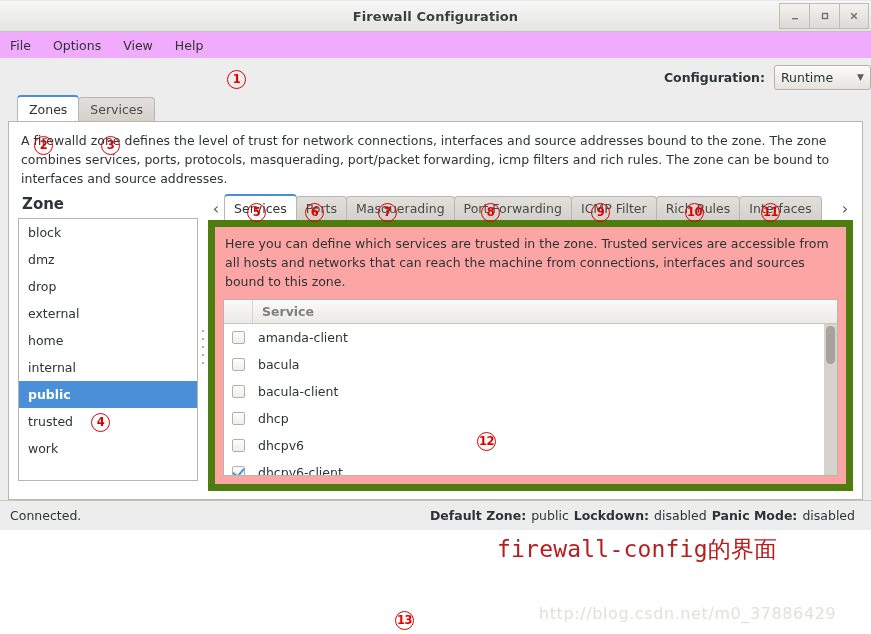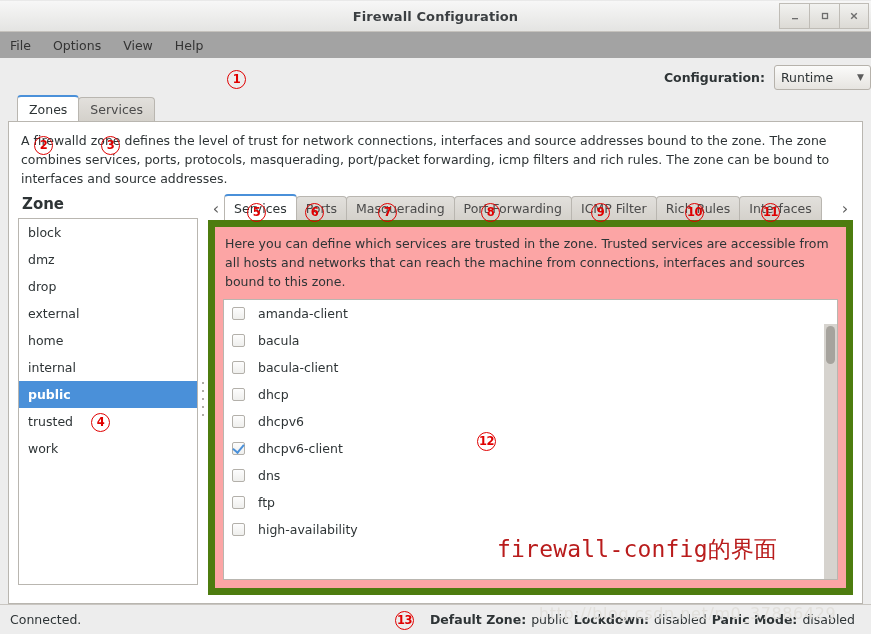--- a/index.html
+++ b/index.html
@@ -14,21 +14,21 @@
     font-size: 12.5px;
     color: #2e3436;
     overflow: hidden;
     position: relative;
   }
 
   
   .window {
     position: absolute;
     left: 0; top: 0;
-    width: 871px; height: 634px;
+    width: 871px; height: 530px;
     background: #ededed;
     box-sizing: border-box;
     display: flex;
     flex-direction: column;
   }
 
   
   .titlebar {
     height: 32px;
     flex: 0 0 32px;
@@ -67,21 +67,21 @@
     font-size: 12px;
     box-sizing: border-box;
   }
   .win-btn:last-child { border-right: 1px solid #bfbcb6; }
   .win-btn svg { display:block; }
 
   
   .menubar {
     flex: 0 0 26px;
     height: 26px;
-    background: #a3a3a3;
+    background: #f0abfc;
     display: flex;
     align-items: center;
     padding-left: 10px;
     gap: 22px;
     font-size: 12.5px;
     color: #333;
   }
   .menubar span { cursor: default; }
 
   
@@ -554,20 +554,24 @@
                 <span>Interfaces</span>
               </div>
             </div>
             <div class="scroll-arrow">›</div>
           </div>
 
           <div class="inner-body">
             <div class="svc-desc">Here you can define which services are trusted in the zone. Trusted services are accessible from all hosts and networks that can reach the machine from connections, interfaces and sources bound to this zone.</div>
 
             <div class="svc-table-wrap">
+              <div class="svc-head">
+                <div class="col-check"></div>
+                <div class="col-name">Service</div>
+              </div>
               <div class="svc-rows">
                 <div class="svc-row">
                   <span class="cbox"></span>
                   <span>amanda-client</span>
                 </div>
                 <div class="svc-row">
                   <span class="cbox"></span>
                   <span>bacula</span>
                 </div>
                 <div class="svc-row">

